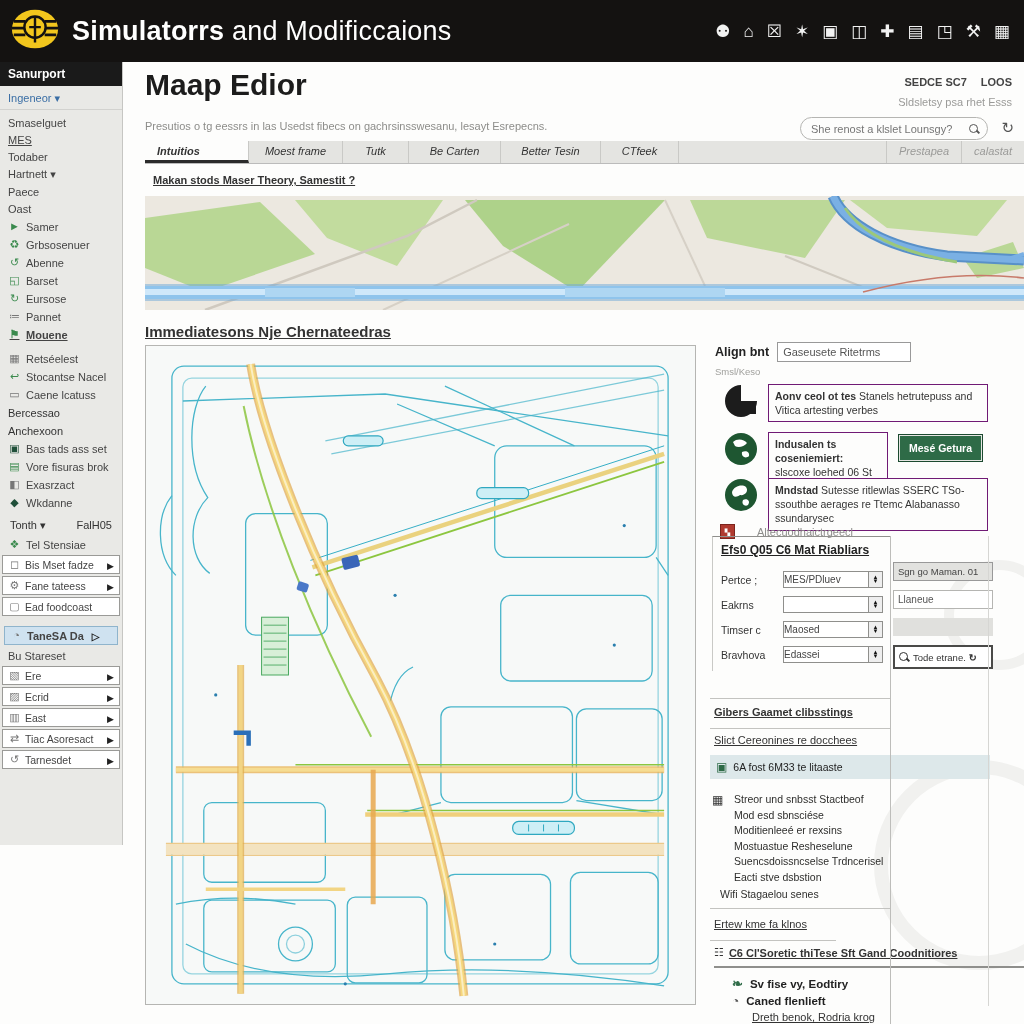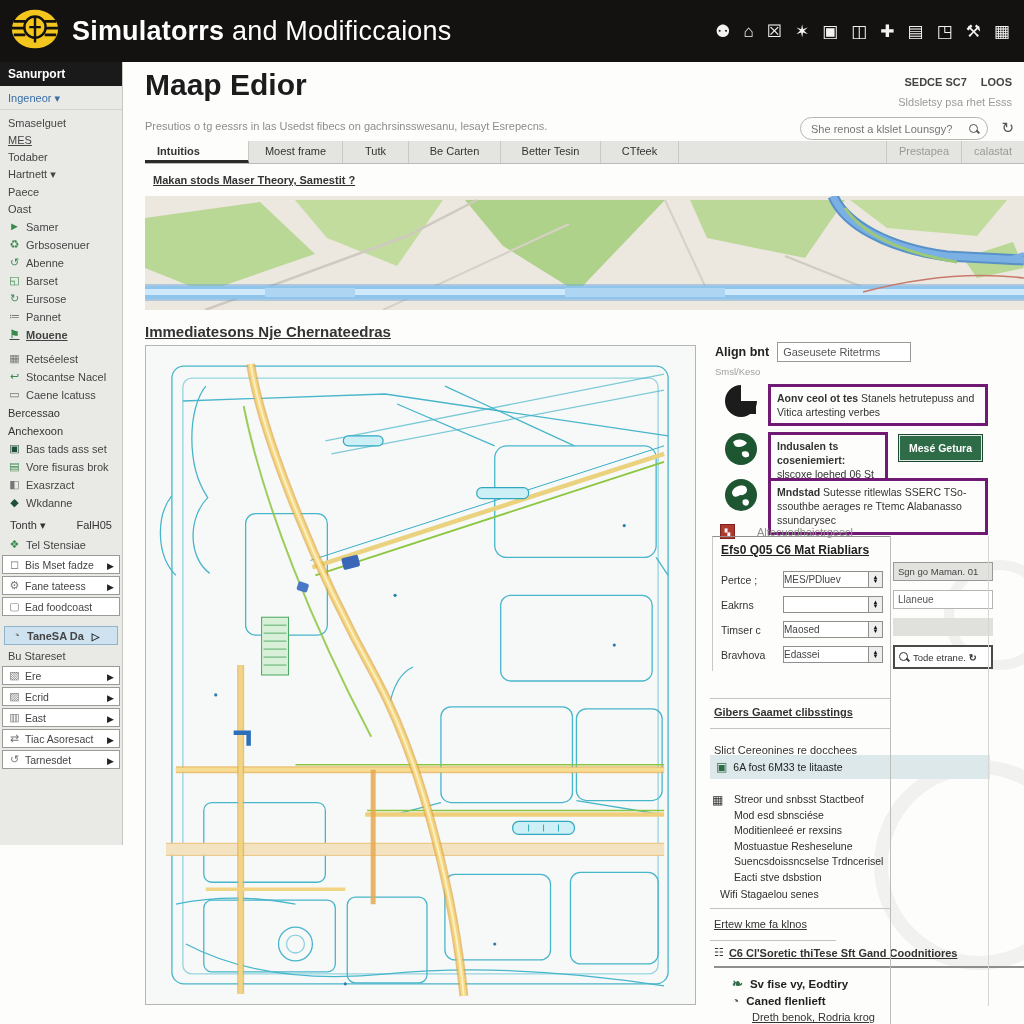--- a/index.html
+++ b/index.html
@@ -51,21 +51,21 @@
   .mag { position:absolute; right:8px; width:12px; height:12px; }
   .mag::before { content:""; position:absolute; left:1px; top:1px; width:7px; height:7px;
     border:1.6px solid #555; border-radius:50%; }
   .mag::after { content:""; position:absolute; left:8px; top:8px; width:4px; height:1.8px;
     background:#555; transform:rotate(45deg); }
   .refresh { position:absolute; right:10px; top:119px; font-size:15px; color:#555; }
 
   
   .tabs { position:absolute; left:145px; top:141px; right:0; height:23px; display:flex;
     background:#e4e4e1; border-bottom:1px solid #bbb; font-size:11px; color:#333; }
-  .tab { padding:4px 12px 0; border-right:1px solid #c9c9c6; white-space:nowrap; }
+  .tab { padding:4px 12px 0; border-right:1px solid #c9c9c6; white-space:nowrap;font-style:italic; }
   .tab.active { background:#fdfdfc; font-weight:bold; border-bottom:3px solid #2b2b2b; }
   .tab.muted { color:#9a9a98; border-right:none; border-left:1px solid #c9c9c6; }
   .tabs .flex { flex:1; border-right:none; }
   .crumb { position:absolute; left:153px; top:174px; font-size:11px; font-weight:bold;
     color:#333; text-decoration:underline; }
 
   
   .preview { position:absolute; left:145px; top:196px; width:879px; height:114px; overflow:hidden; }
   .map-link { position:absolute; left:145px; top:323px; font-size:15px; font-weight:bold;
     color:#333; text-decoration:underline; }
@@ -78,21 +78,21 @@
   .panel { position:absolute; left:710px; top:340px; width:314px; height:684px; font-size:11px; }
   .vline1 { position:absolute; left:890px; top:536px; width:1px; height:488px; background:#bdbdba; }
   .vline2 { position:absolute; left:988px; top:536px; width:1px; height:470px; background:#d6d6d3; }
   .align-row { position:absolute; left:5px; top:2px; display:flex; align-items:center; gap:8px; }
   .align-label { font-weight:bold; font-size:12.5px; }
   .align-input { width:134px; height:20px; border:1px solid #999; font-size:11px; color:#555;
     padding:0 5px; font-family:"Liberation Sans", sans-serif; background:#fff; }
   .align-sub { position:absolute; left:5px; top:26px; color:#a0a09d; font-size:9.5px; }
   .notice { position:absolute; left:0; display:flex; gap:10px; align-items:flex-start; }
   .n-ico { flex:0 0 34px; }
-  .n-box { border:3px solid #701a75; background:#fdfdfc; padding:4px 6px; font-size:10.5px;
+  .n-box { border:1px solid #701a75; background:#fdfdfc; padding:4px 6px; font-size:10.5px;
     line-height:1.35; color:#333; }
   .green-btn { background:#2e6b47; border:1px solid #1c4a30; box-shadow:0 0 0 1px #e6e6e3 inset;
     color:#fff; font-weight:bold; font-size:10.5px; padding:7px 10px; white-space:nowrap; }
   .red-sq { width:15px; height:15px; background:#b03a30; border:1px solid #7c241d; margin-left:10px;
     color:#fff; font-size:7px; text-align:center; line-height:15px; overflow:hidden; }
   .grey-note { color:#8d8d8a; }
 
   .form-sec { position:absolute; left:2px; top:196px; width:178px; border-top:1px solid #8f8f8c;
     border-left:1px solid #c9c9c6; padding:6px 0 0 8px; }
   .form-title { font-weight:bold; font-size:12px; text-decoration:underline; margin-bottom:14px; }
@@ -501,21 +501,21 @@
       <div class="tool-box">
         <span class="mag2"></span>
         <span>Tode etrane.</span>
         <span style="font-weight:bold">↻</span>
       </div>
     </div>
 
     <div class="hline" style="left:0; top:358px; width:180px;"></div>
     <a class="p-link" style="position:absolute; left:4px; top:366px;">Gibers Gaamet clibsstings</a>
     <div class="hline" style="left:0; top:388px; width:180px;"></div>
-    <a class="p-link" style="position:absolute; left:4px; top:404px; font-weight:normal;">Slict Cereonines re docchees</a>
+    <a class="p-link" style="position:absolute; left:4px; top:394px; font-weight:normal;">Slict Cereonines re docchees</a>
 
     <div class="hl-row">
       <span style="color:#2e6b47; font-size:12px;">▣</span>
       <span>6A fost 6M33 te litaaste</span>
     </div>
 
     <div class="list-block">
       <span style="position:absolute; left:-22px; top:1px; font-size:12px; color:#333;">▦</span>
       <div>Streor und snbsst Stactbeof</div>
       <div>Mod esd sbnsciése</div>

